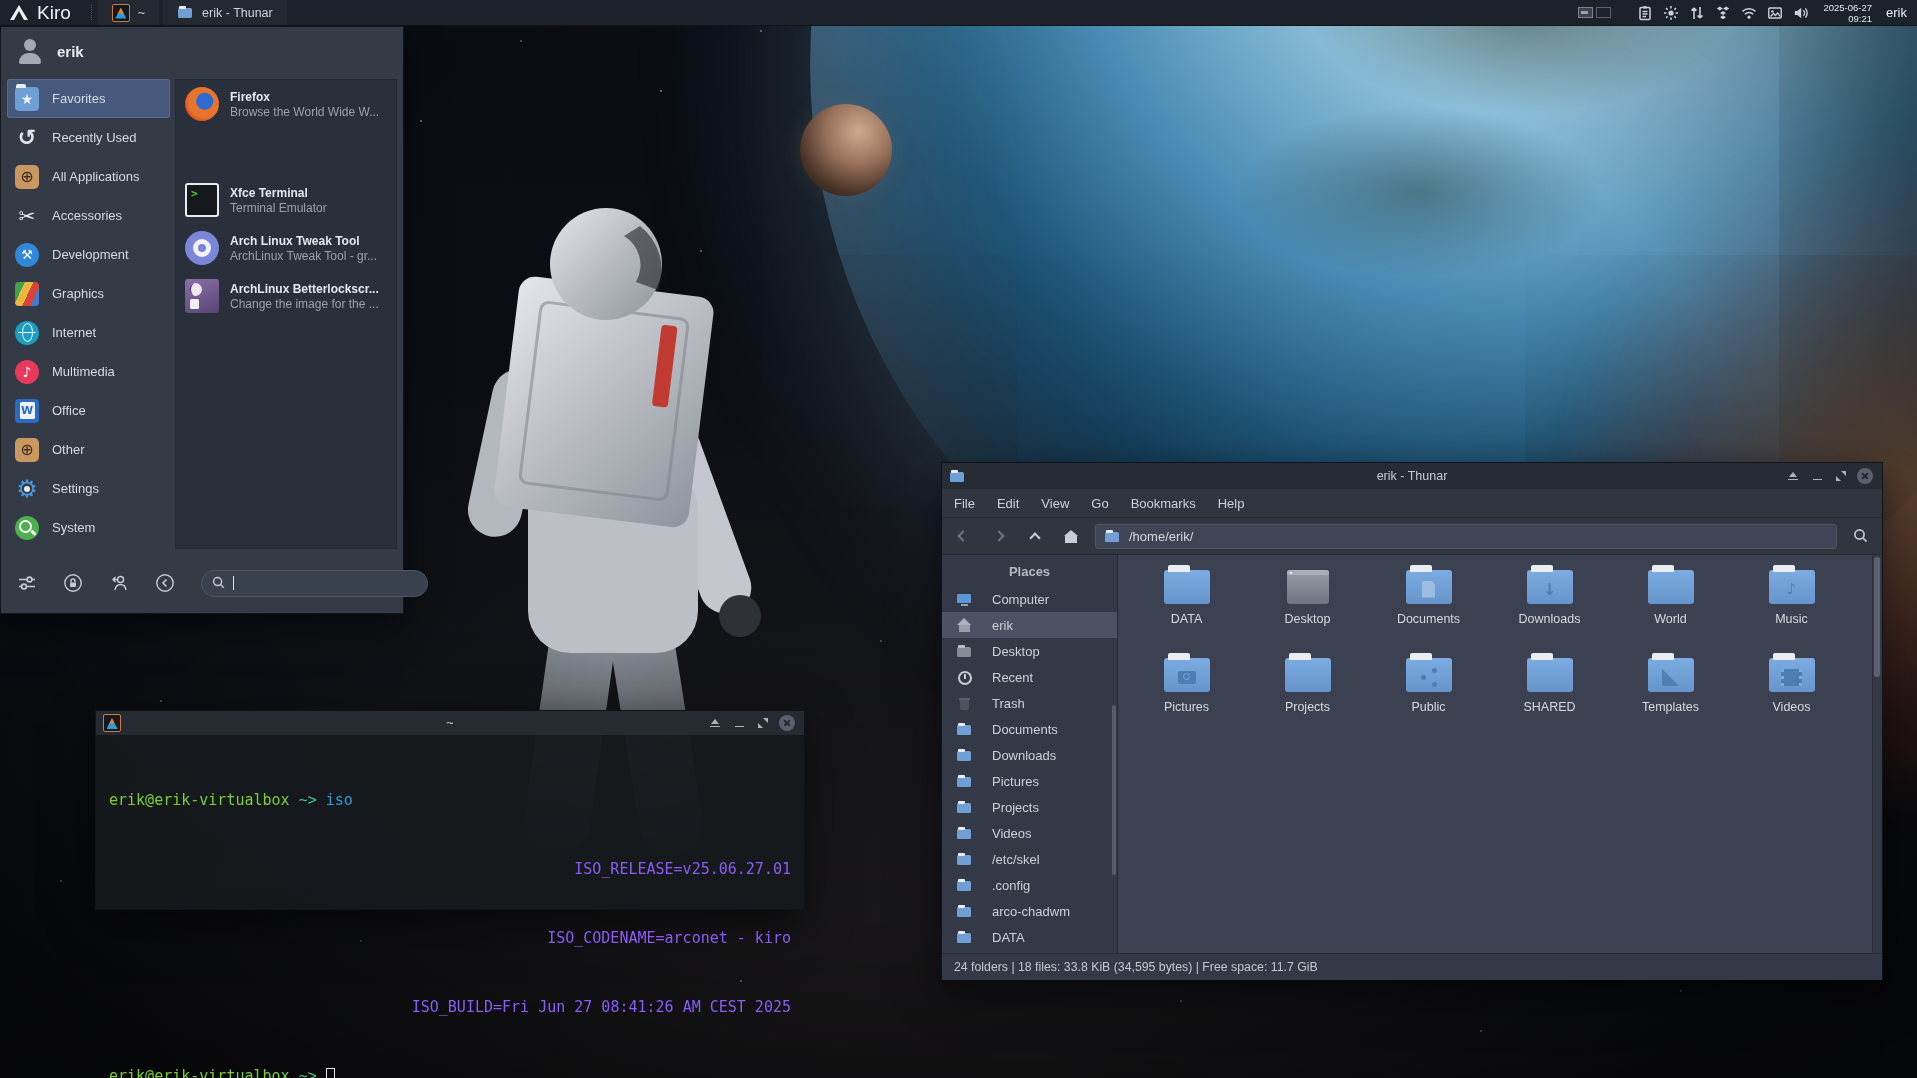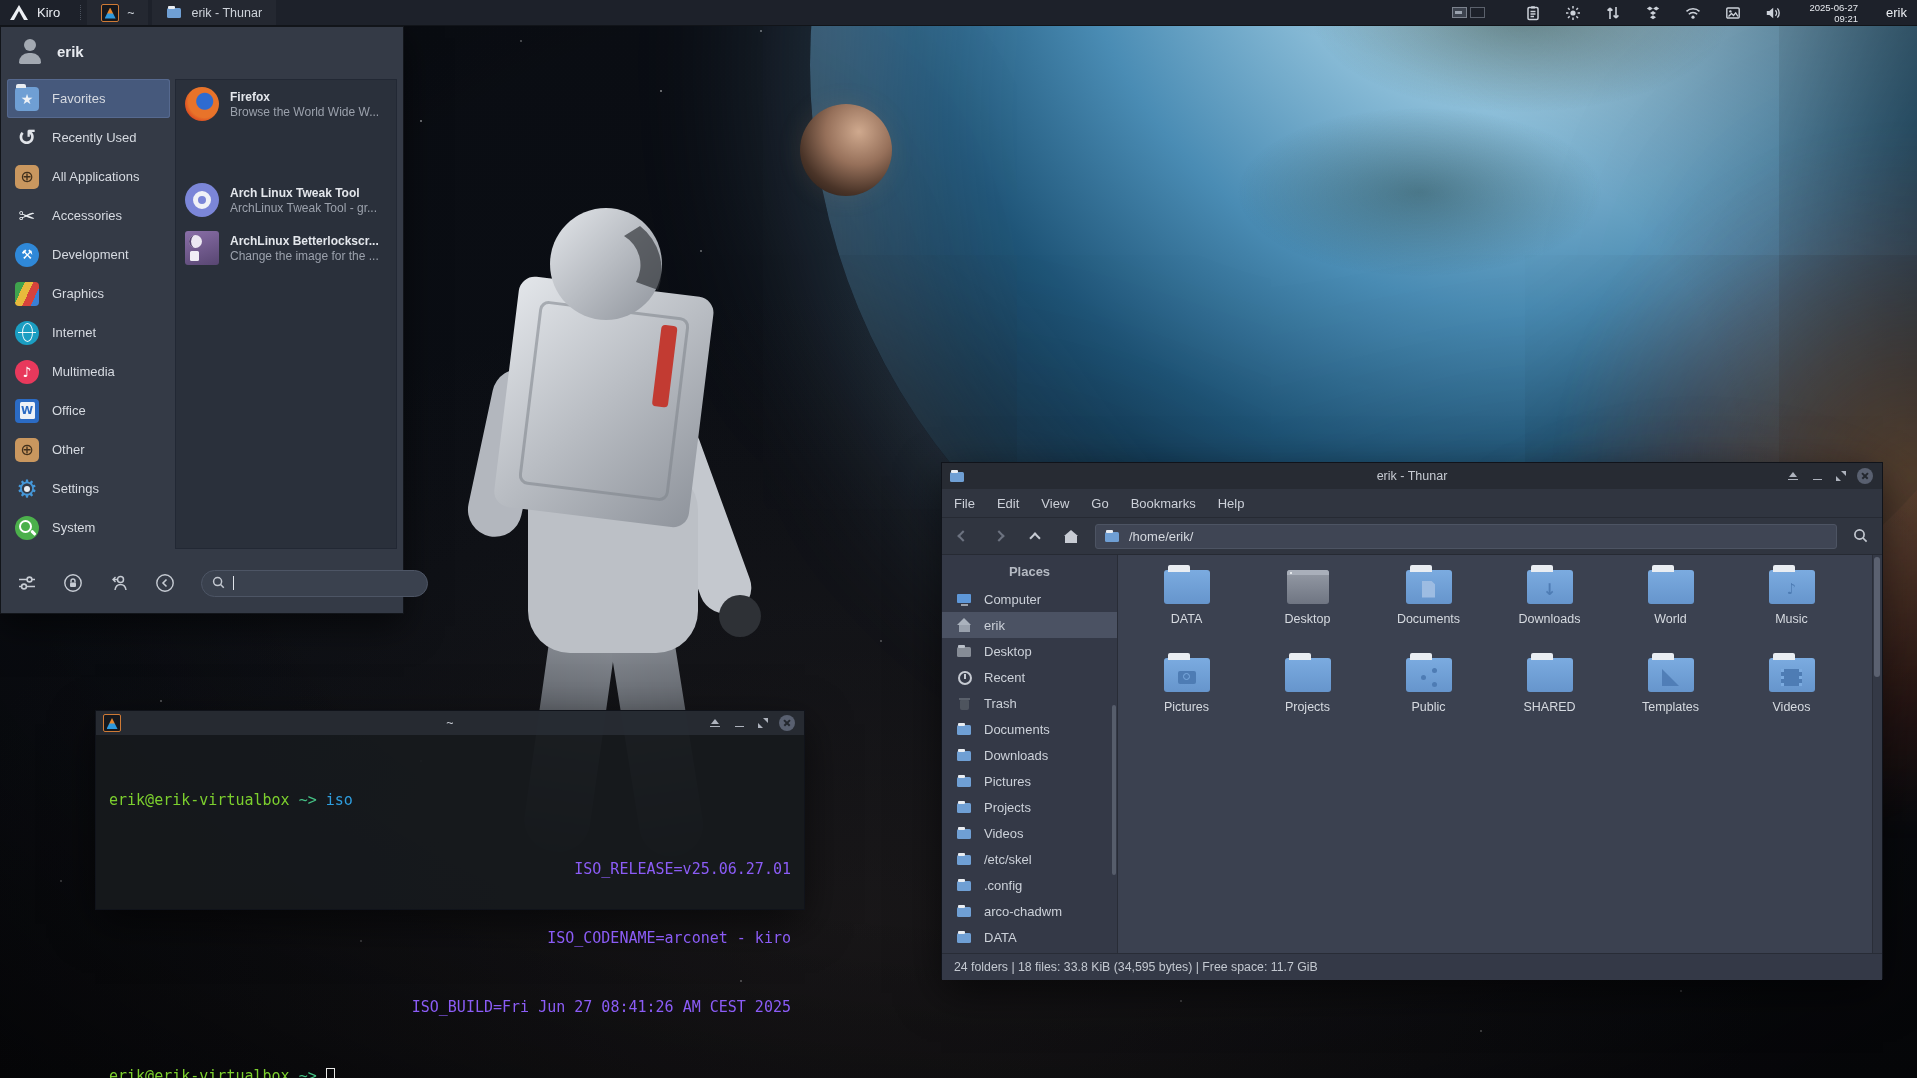--- a/index.html
+++ b/index.html
@@ -56,31 +56,31 @@
   
   .panel { position:absolute; left:0; top:0; width:1917px; height:26px; background:#1d212a;
     border-bottom:1px solid #111419; display:flex; align-items:center; z-index:10; color:#d5d9e0; }
   .p-left { display:flex; align-items:center; height:100%; }
   .launcher { display:flex; align-items:center; gap:9px; padding:0 14px 0 10px; height:100%; }
   .arco { width:18px; height:15px; position:relative; }
   .arco i { display:block; width:100%; height:100%; background:#eef1f5;
     clip-path:polygon(50% 0,100% 100%,0 100%); position:relative; }
   .arco i::after { content:""; position:absolute; left:4px; top:6px; width:10px; height:9px;
     background:#1d212a; clip-path:polygon(50% 0,100% 100%,0 100%); }
-  .launcher-label { font-size:13px; color:#eceff4; }
+  .launcher-label { font-size:19px; color:#eceff4; }
   .p-sep { height:15px; border-left:1px dotted #4a515c; margin:0 6px; }
   .taskbtn { display:flex; align-items:center; gap:8px; height:100%; padding:0 14px;
     background:rgba(255,255,255,0.035); margin-right:4px; max-width:210px; }
   .t-label { font-size:12.5px; color:#ced3da; white-space:nowrap; overflow:hidden; }
   .archb { width:18px; height:18px; background:#15181d; border:1px solid #cf7a35; border-radius:2px;
     display:flex; align-items:flex-end; justify-content:center; flex:none; }
   .archb i { display:block; width:11px; height:11px; margin-bottom:2px;
     background:linear-gradient(180deg,#e8882e 48%,#2e9ade 52%);
     clip-path:polygon(50% 0,100% 100%,0 100%); }
-  .p-right { margin-left:auto; display:flex; align-items:center; gap:24px; padding-right:10px; height:100%; }
+  .p-right { margin-left:auto; display:flex; align-items:center; gap:10px; padding-right:10px; height:100%; }
   .pager { display:flex; gap:3px; margin-right:16px; }
   .ws { width:15px; height:11px; border:1px solid #7d838e; background:#3d434e; position:relative; }
   .ws.active::after { content:""; position:absolute; left:2px; top:3px; width:7px; height:3px; background:#9aa2ae; }
   .ws.inactive { background:transparent; border-color:#5b616c; }
   .tray-ic { display:flex; align-items:center; cursor:pointer; }
   .clock { text-align:right; font-size:9.5px; line-height:11px; color:#e7eaef; margin-left:4px; }
   .p-user { font-size:13px; color:#eceff3; margin-left:4px; }
 
   
   .menu { position:absolute; left:0; top:26px; width:404px; height:588px; background:#343a46;
@@ -204,21 +204,21 @@
   .home-ico::before { content:""; position:absolute; left:-1px; top:-6px; width:0; height:0;
     border-left:7px solid transparent; border-right:7px solid transparent; border-bottom:6px solid #c8ccd4; }
   .pathbar { flex:1; height:25px; background:#3f4554; border:1px solid #4d5463; border-radius:3px;
     display:flex; align-items:center; gap:8px; padding:0 8px; }
   .path-text { font-size:13px; color:#d5d9df; }
   .search-btn { display:flex; cursor:pointer; padding:0 4px; }
   .t-content { display:flex; height:398px;text-align:center; }
   .t-sidebar { width:176px; background:#343947; border-right:1px solid #282c36; padding-top:6px;
     position:relative; overflow:hidden; }
   .places-header { padding:3px 12px 7px; font-size:13px; font-weight:bold; color:#b5bac3; }
-  .place-row { height:26px; display:flex; align-items:center; gap:11px; padding-left:14px; cursor:pointer; }
+  .place-row { height:26px; display:flex; align-items:center; gap:19px; padding-left:14px; cursor:pointer; }
   .place-row.selected { background:#4b5263; }
   .place-label { font-size:13px; color:#ccd1d9; white-space:nowrap; }
   .sb-thumb { position:absolute; right:1px; top:150px; width:4px; height:170px; background:#565d6b;
     border-radius:2px; }
   .t-view { flex:1; background:#3b4150; position:relative; padding:8px 12px 0 8px; display:flex;
     flex-wrap:wrap; align-content:flex-start; overflow:hidden; }
   .cell { width:121px; height:88px; display:flex; flex-direction:column; align-items:center;
     padding-top:7px; cursor:pointer; border-radius:3px; }
   .cell-label { margin-top:8px; font-size:12.5px; color:#d6dae0; }
   .vscroll { position:absolute; top:0; right:0; bottom:0; width:10px; background:#343946;
@@ -494,20 +494,27 @@
               <div class="app-name">Firefox</div>
               <div class="app-desc">Browse the World Wide W...</div>
             </span>
           </div>
 
           <div class="app-row">
             
             
           </div>
 
+          <div class="app-row">
+            <span class="ai terminal"></span>
+            <span>
+              <div class="app-name">Xfce Terminal</div>
+              <div class="app-desc">Terminal Emulator</div>
+            </span>
+          </div>
 
           <div class="app-row">
             <span class="ai tweak"></span>
             <span>
               <div class="app-name">Arch Linux Tweak Tool</div>
               <div class="app-desc">ArchLinux Tweak Tool - gr...</div>
             </span>
           </div>
 
           <div class="app-row">

